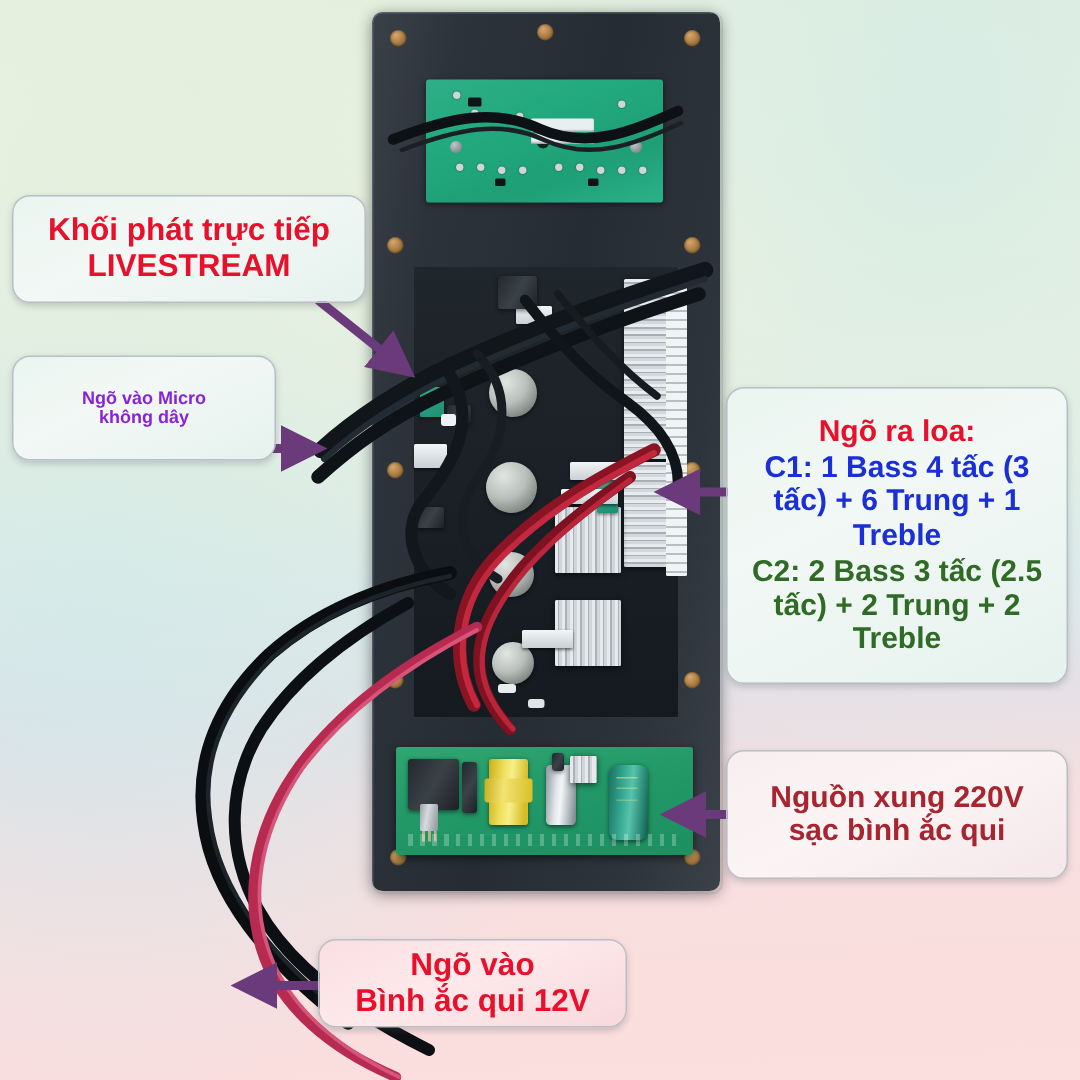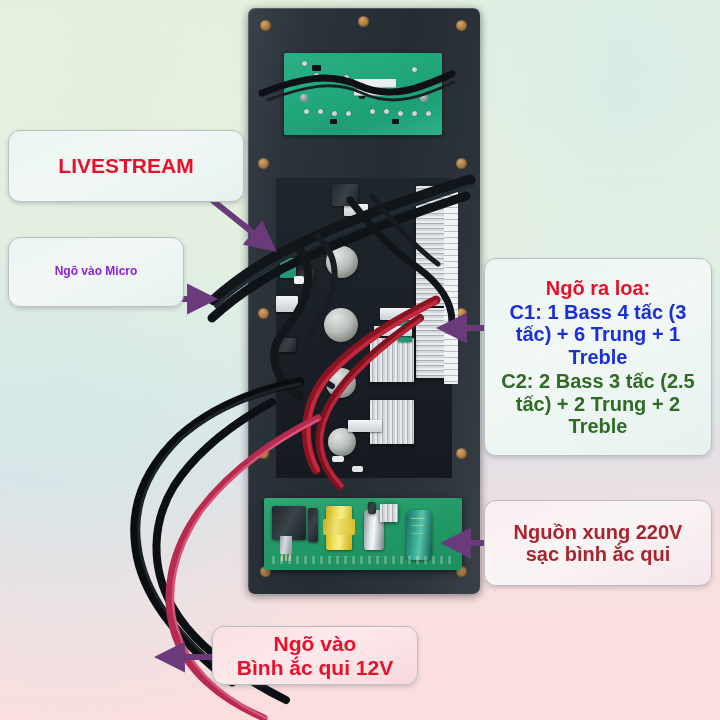--- a/index.html
+++ b/index.html
@@ -239,25 +239,27 @@
     </defs>
 
     <line x1="212" y1="200" x2="272" y2="248" stroke="#6a3a7a" stroke-width="6" marker-end="url(#ah)"></line>
     <line x1="168" y1="299" x2="212" y2="299" stroke="#6a3a7a" stroke-width="6" marker-end="url(#ah)"></line>
     <line x1="492" y1="328" x2="442" y2="328" stroke="#6a3a7a" stroke-width="6" marker-end="url(#ah)"></line>
     <line x1="498" y1="543" x2="446" y2="543" stroke="#6a3a7a" stroke-width="6" marker-end="url(#ah)"></line>
     <line x1="222" y1="657" x2="160" y2="657" stroke="#6a3a7a" stroke-width="6" marker-end="url(#ah)"></line>
   </svg>
 
   <div class="label mint" style="left:8px;top:130px;width:236px;height:72px;font-size:21px;">
+    <div class="t-red">Khối phát trực tiếp</div>
     <div class="t-red">LIVESTREAM</div>
   </div>
 
   <div class="label mint" style="left:8px;top:237px;width:176px;height:70px;font-size:12px;">
     <div class="t-purple">Ngõ vào Micro</div>
+    <div class="t-purple">không dây</div>
   </div>
 
   <div class="label mint" style="left:484px;top:258px;width:228px;height:198px;font-size:20px;padding:4px 8px;">
     <div class="t-red">Ngõ ra loa:</div>
     <div class="t-blue" style="margin-top:2px;">C1: 1 Bass 4 tấc (3 tấc) + 6 Trung + 1 Treble</div>
     <div class="t-green" style="margin-top:2px;">C2: 2 Bass 3 tấc (2.5 tấc) + 2 Trung + 2 Treble</div>
   </div>
 
   <div class="label pinky" style="left:484px;top:500px;width:228px;height:86px;font-size:20px;">
     <div class="t-darkred">Nguồn xung 220V</div>

